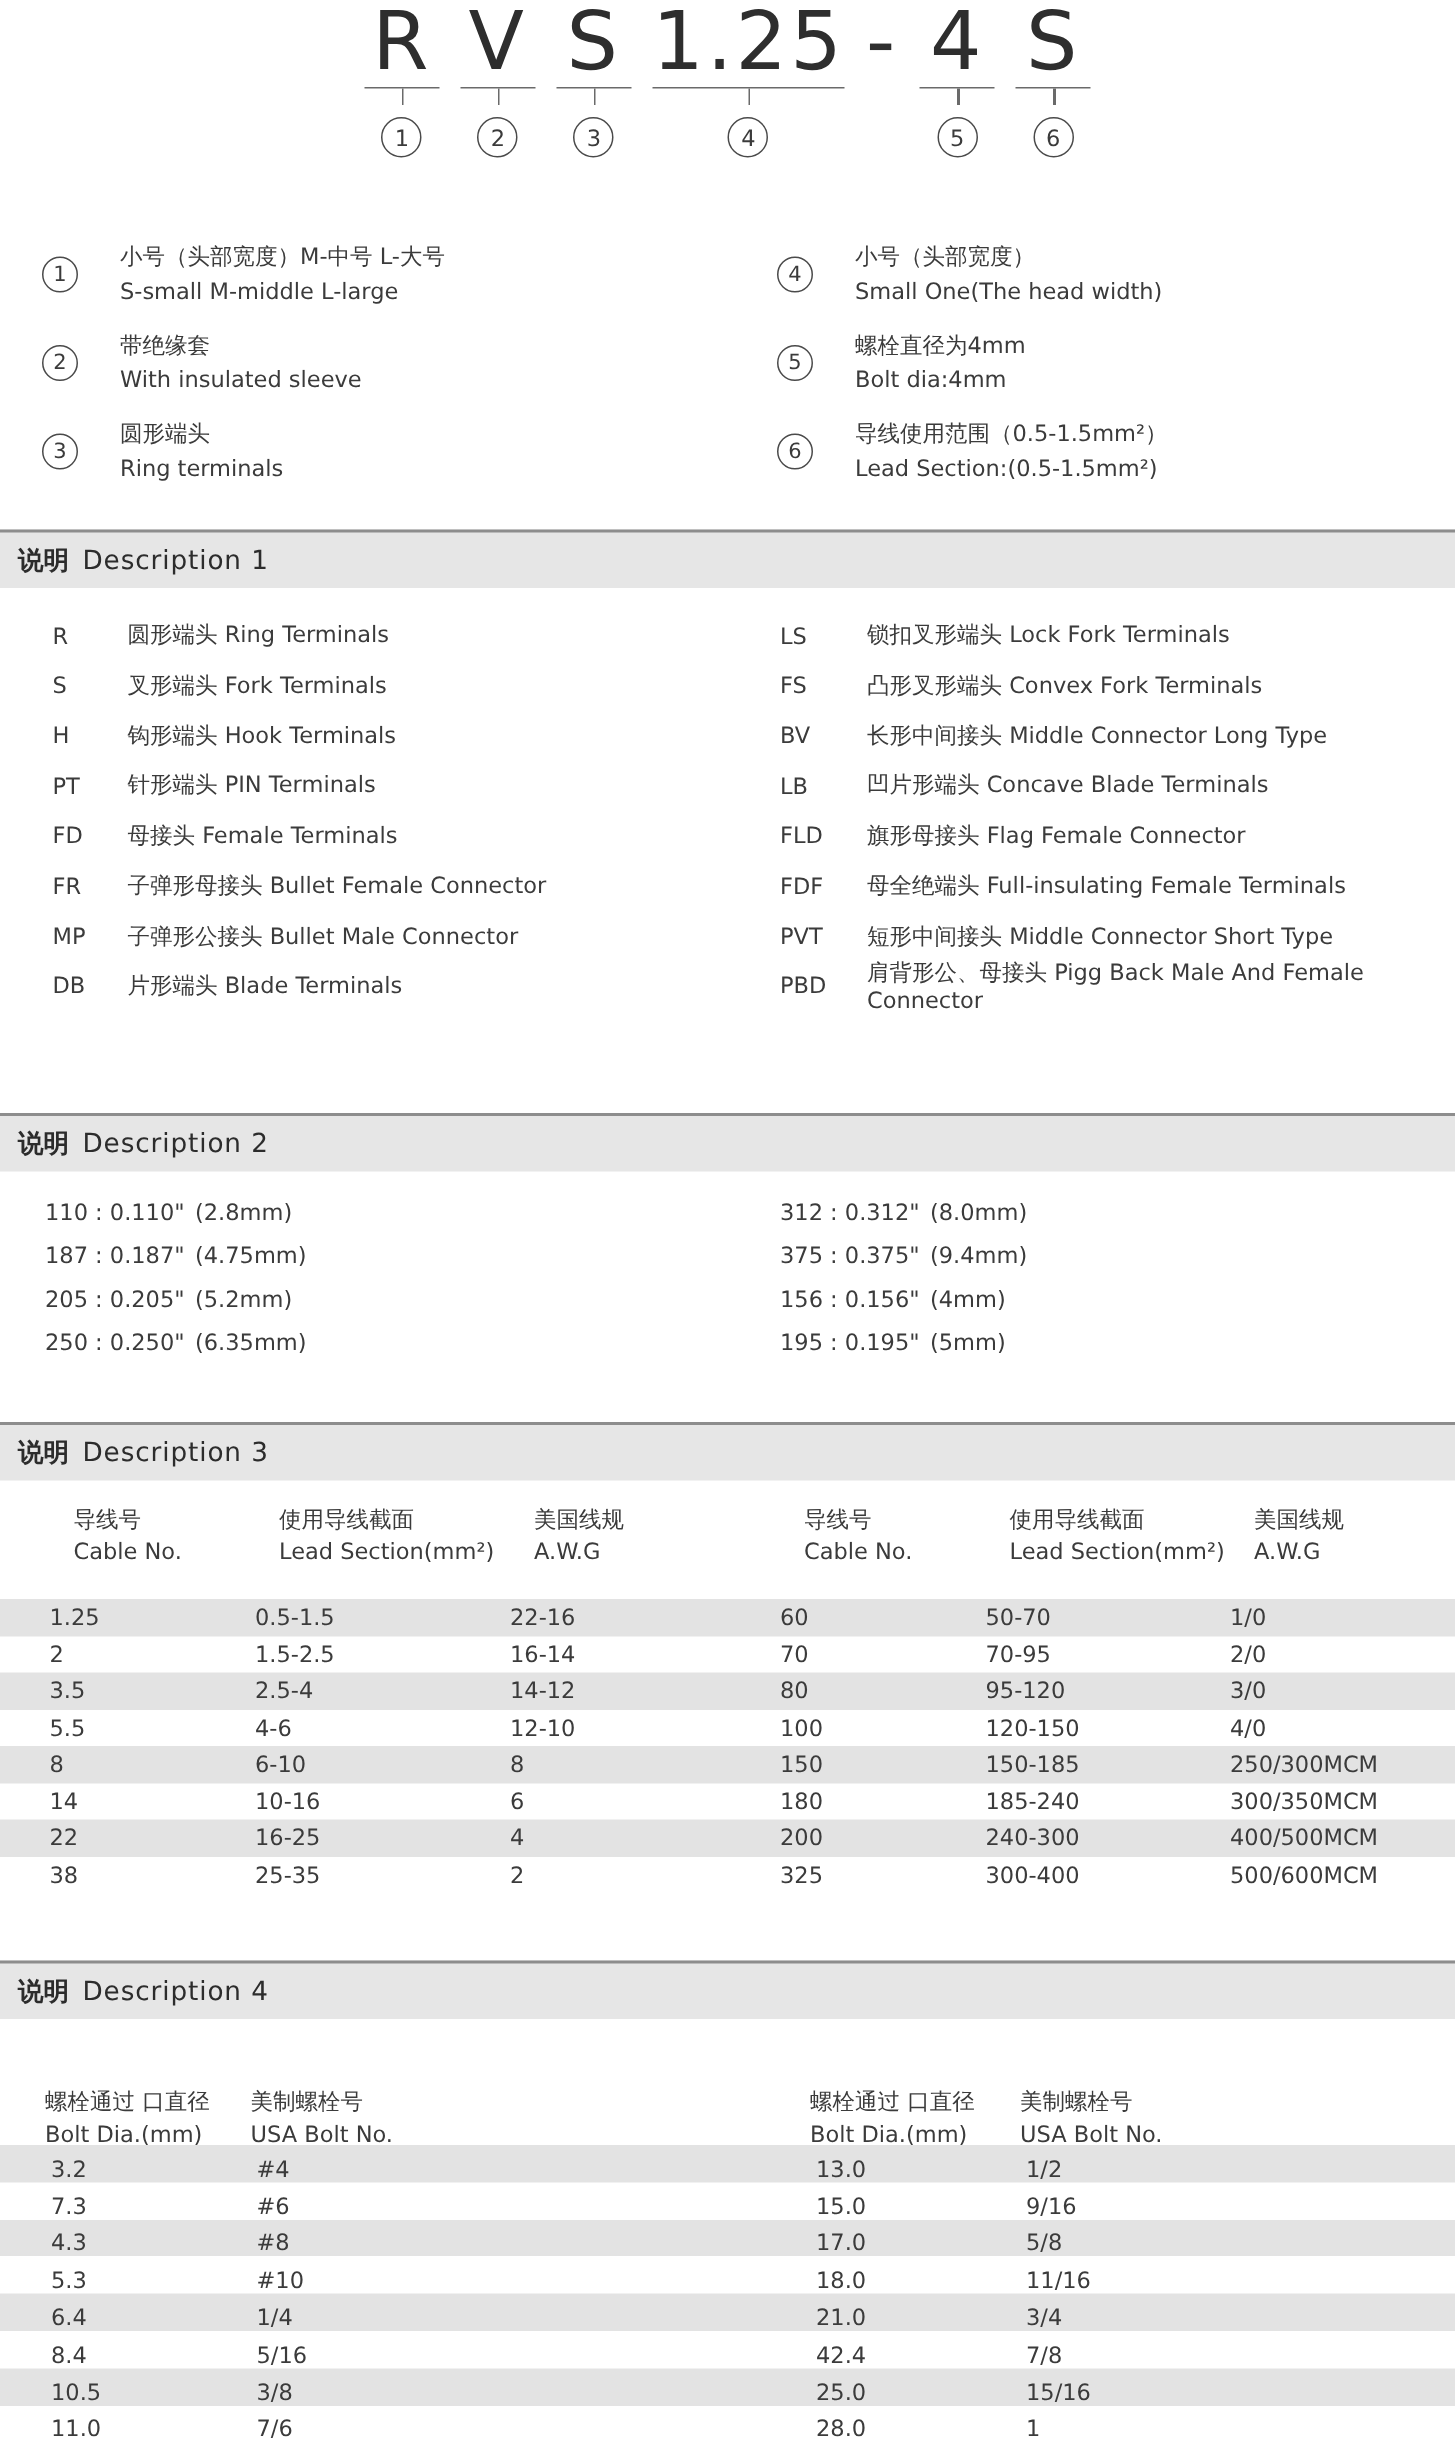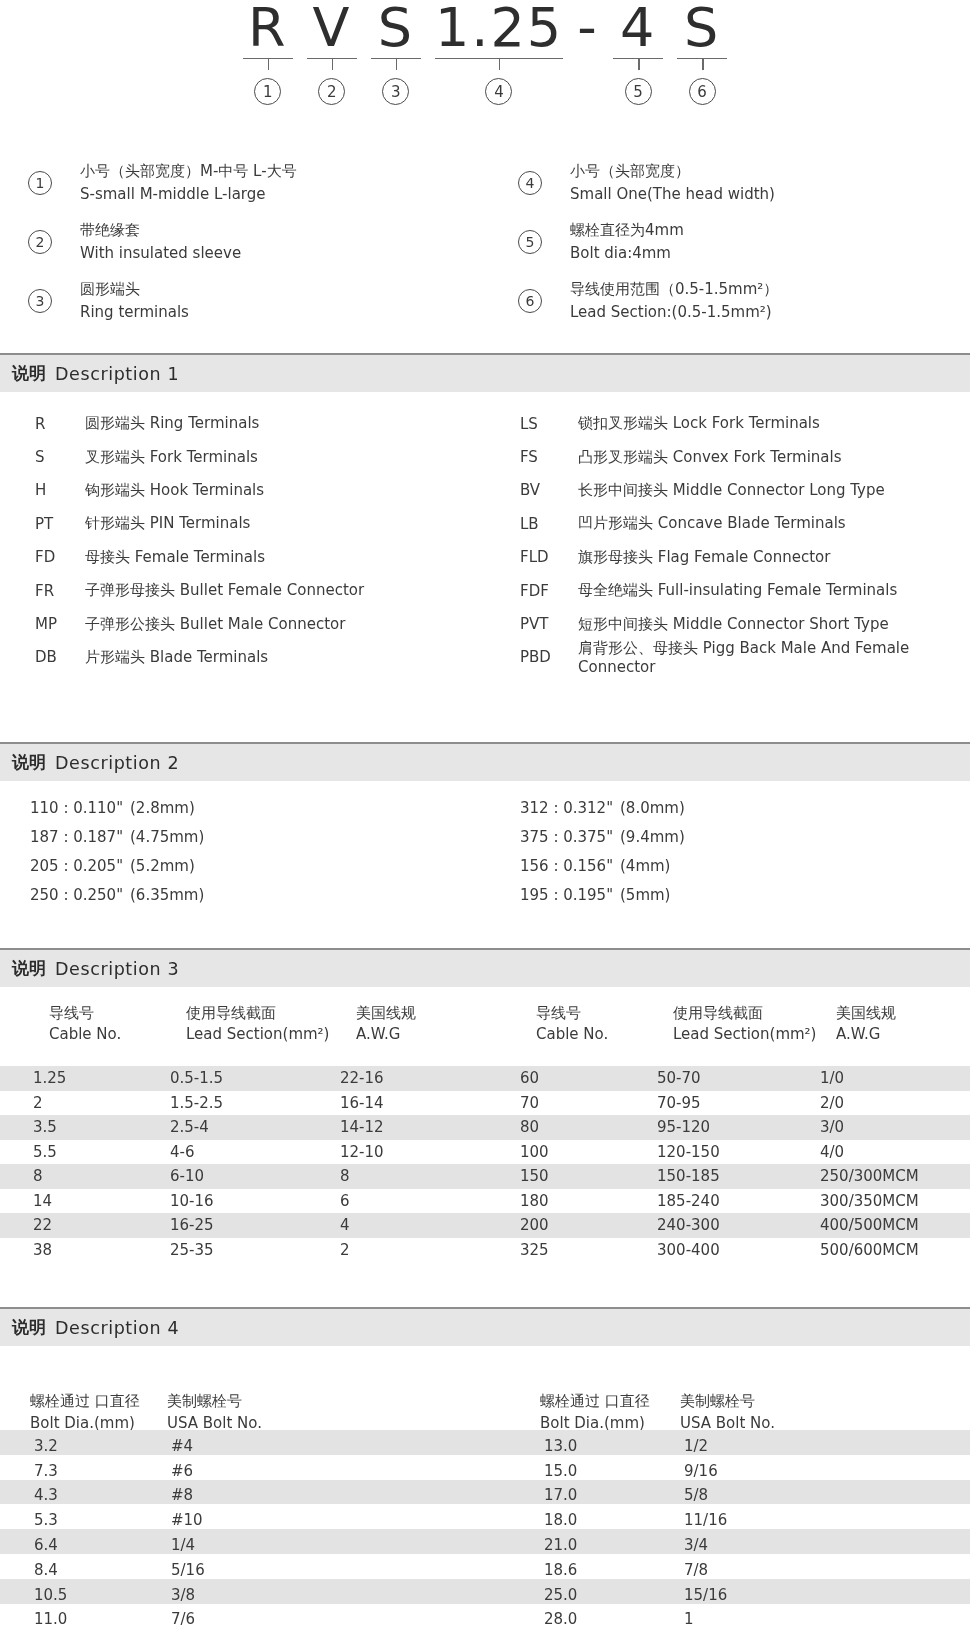--- a/index.html
+++ b/index.html
@@ -428,21 +428,21 @@
     </div>
   <div class="t4-row alt">
       <span class="k1">6.4</span>
       <span class="k2">1/4</span>
       <span class="k3">21.0</span>
       <span class="k4">3/4</span>
     </div>
   <div class="t4-row">
       <span class="k1">8.4</span>
       <span class="k2">5/16</span>
-      <span class="k3">18.6</span>
+      <span class="k3">42.4</span>
       <span class="k4">7/8</span>
     </div>
   <div class="t4-row alt">
       <span class="k1">10.5</span>
       <span class="k2">3/8</span>
       <span class="k3">25.0</span>
       <span class="k4">15/16</span>
     </div>
   <div class="t4-row">
       <span class="k1">11.0</span>

